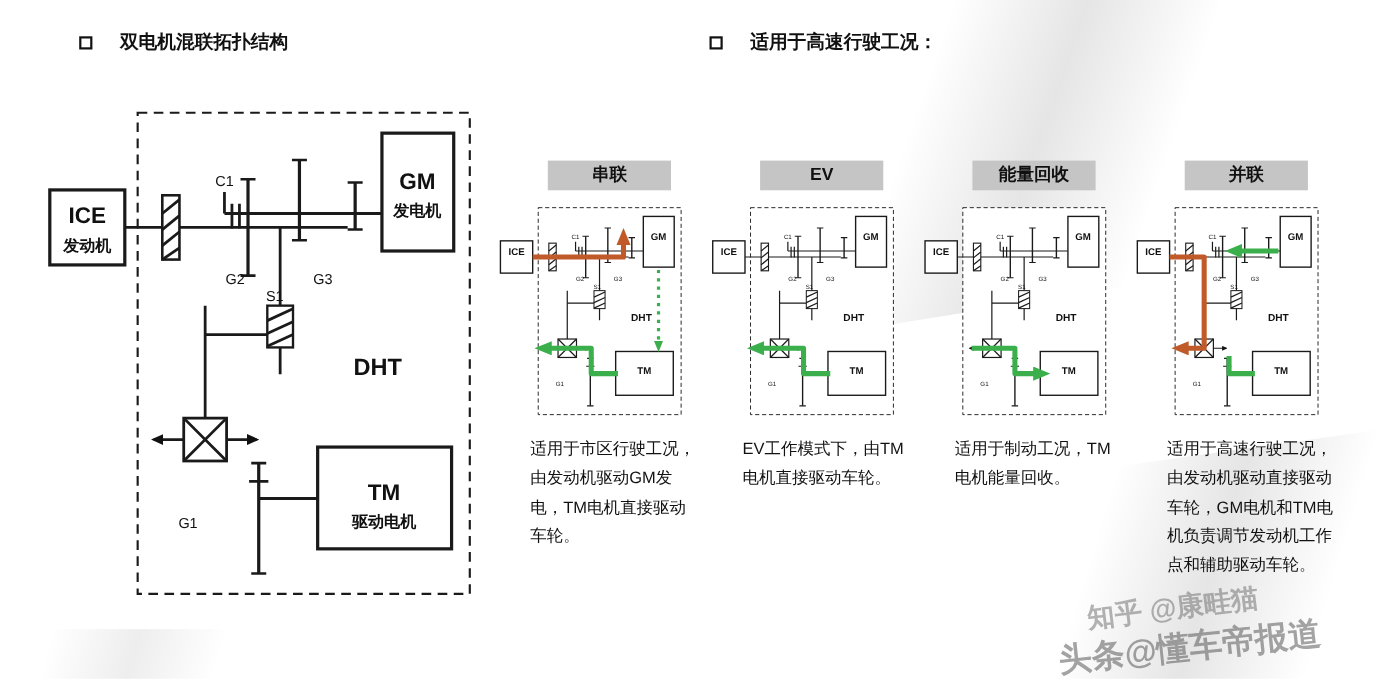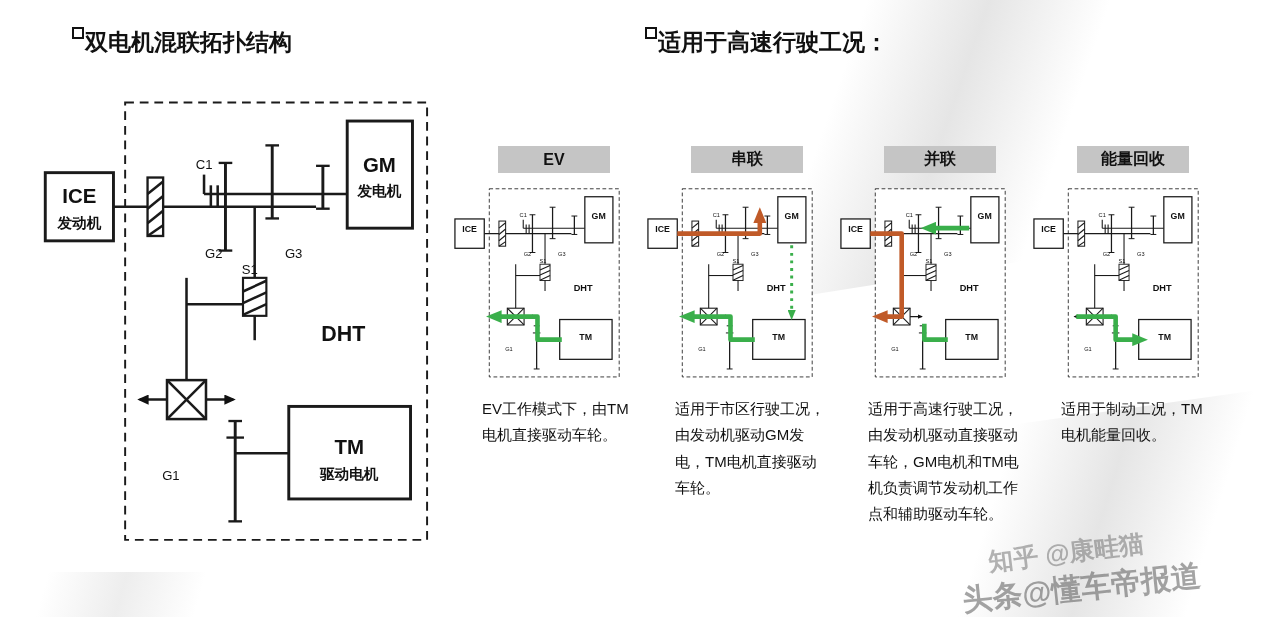--- a/index.html
+++ b/index.html
@@ -9,21 +9,21 @@
   .swoosh{position:absolute;pointer-events:none}
   .sw1{top:-160px;left:520px;width:860px;height:430px;
        background:linear-gradient(118deg,rgba(255,255,255,0) 40%,rgba(170,170,170,.30) 52%,rgba(255,255,255,0) 64%);
        transform:rotate(-9deg)}
   .sw2{bottom:-120px;left:-170px;width:560px;height:300px;
        background:linear-gradient(118deg,rgba(255,255,255,0) 40%,rgba(185,185,185,.25) 52%,rgba(255,255,255,0) 64%);
        transform:rotate(-12deg)}
   .sw3{bottom:-150px;right:-130px;width:640px;height:350px;
        background:linear-gradient(295deg,rgba(255,255,255,0) 35%,rgba(175,175,175,.32) 50%,rgba(255,255,255,0) 65%);
        transform:rotate(-8deg)}
-  .hdr{position:absolute;display:flex;align-items:flex-start;gap:1px;font-size:23px;font-weight:bold}
+  .hdr{position:absolute;display:flex;align-items:center;gap:25px;font-size:17px;font-weight:bold}
   .hdr .sq{width:12px;height:12px;border:2.5px solid #111;display:inline-block;flex:0 0 auto}
   .hdr-left{left:72px;top:27px}
   .hdr-right{left:645px;top:27px}
   .card{position:absolute;left:38px;top:85px;width:410px;height:487px;background:#fff}
   .card svg{width:100%;height:100%;display:block}
   .modes{position:absolute;left:452px;top:146px;display:flex;gap:17px}
   .mode{width:176px}
   .chip{margin-left:46px;width:112px;height:27px;background:#c5c5c5;
         display:flex;align-items:center;justify-content:center;font-weight:bold;font-size:16px}
   .mini{display:block;width:176px;height:210px;margin-top:8px}
@@ -153,63 +153,63 @@
     <use href="#schem-base"></use>
     <text class="svgtext tsub" x="42" y="147">发动机</text>
     <text class="svgtext tsub" x="350" y="114">发电机</text>
     <text class="svgtext tsub" x="319" y="405">驱动电机</text>
   </svg>
 </div>
 
 <div class="modes">
 
   <div class="mode">
-    <div class="chip">EV</div>
-    <svg class="mini" viewBox="0 0 420 500">
-      <use href="#schem-base"></use>
-      <g>
-        <path class="flow fg" d="M262,378 L204,378 L204,323 L114,323" marker-end="url(#ah-g)"></path>
-      </g>
-    </svg>
-    <p class="desc">EV工作模式下，由TM电机直接驱动车轮。</p>
-  </div>
-
-  <div class="mode">
     <div class="chip">串联</div>
     <svg class="mini" viewBox="0 0 420 500">
       <use href="#schem-base"></use>
       <g>
         <path class="flow fo" d="M77,125 L274,125 L274,95" marker-end="url(#ah-o)"></path>
         <path class="flow fgd" d="M350,153 L350,310" marker-end="url(#ah-g)"></path>
         <path class="flow fg" d="M262,378 L204,378 L204,323 L114,323" marker-end="url(#ah-g)"></path>
       </g>
     </svg>
     <p class="desc">适用于市区行驶工况，由发动机驱动GM发电，TM电机直接驱动车轮。</p>
   </div>
 
   <div class="mode">
+    <div class="chip">EV</div>
+    <svg class="mini" viewBox="0 0 420 500">
+      <use href="#schem-base"></use>
+      <g>
+        <path class="flow fg" d="M262,378 L204,378 L204,323 L114,323" marker-end="url(#ah-g)"></path>
+      </g>
+    </svg>
+    <p class="desc">EV工作模式下，由TM电机直接驱动车轮。</p>
+  </div>
+
+  <div class="mode">
+    <div class="chip">能量回收</div>
+    <svg class="mini" viewBox="0 0 420 500">
+      <use href="#schem-base"></use>
+      <g>
+        <path class="flow fg" d="M108,323 L202,323 L202,378 L246,378" marker-end="url(#ah-g)"></path>
+      </g>
+    </svg>
+    <p class="desc">适用于制动工况，TM电机能量回收。</p>
+  </div>
+
+  <div class="mode">
     <div class="chip">并联</div>
     <svg class="mini" viewBox="0 0 420 500">
       <use href="#schem-base"></use>
       <g>
         <path class="flow fo" d="M77,125 L152,125 L152,323 L114,323" marker-end="url(#ah-o)"></path>
         <path class="flow fg" d="M313,112 L230,112" marker-end="url(#ah-g)"></path>
         <path class="flow fg" d="M262,378 L206,378 L206,340"></path>
       </g>
     </svg>
     <p class="desc">适用于高速行驶工况，由发动机驱动直接驱动车轮，GM电机和TM电机负责调节发动机工作点和辅助驱动车轮。</p>
   </div>
 
-  <div class="mode">
-    <div class="chip">能量回收</div>
-    <svg class="mini" viewBox="0 0 420 500">
-      <use href="#schem-base"></use>
-      <g>
-        <path class="flow fg" d="M108,323 L202,323 L202,378 L246,378" marker-end="url(#ah-g)"></path>
-      </g>
-    </svg>
-    <p class="desc">适用于制动工况，TM电机能量回收。</p>
-  </div>
-
 </div>
 
 <div class="wm wm1">知乎 @康畦猫</div>
 <div class="wm wm2">头条@懂车帝报道</div>
 
 </body></html>

